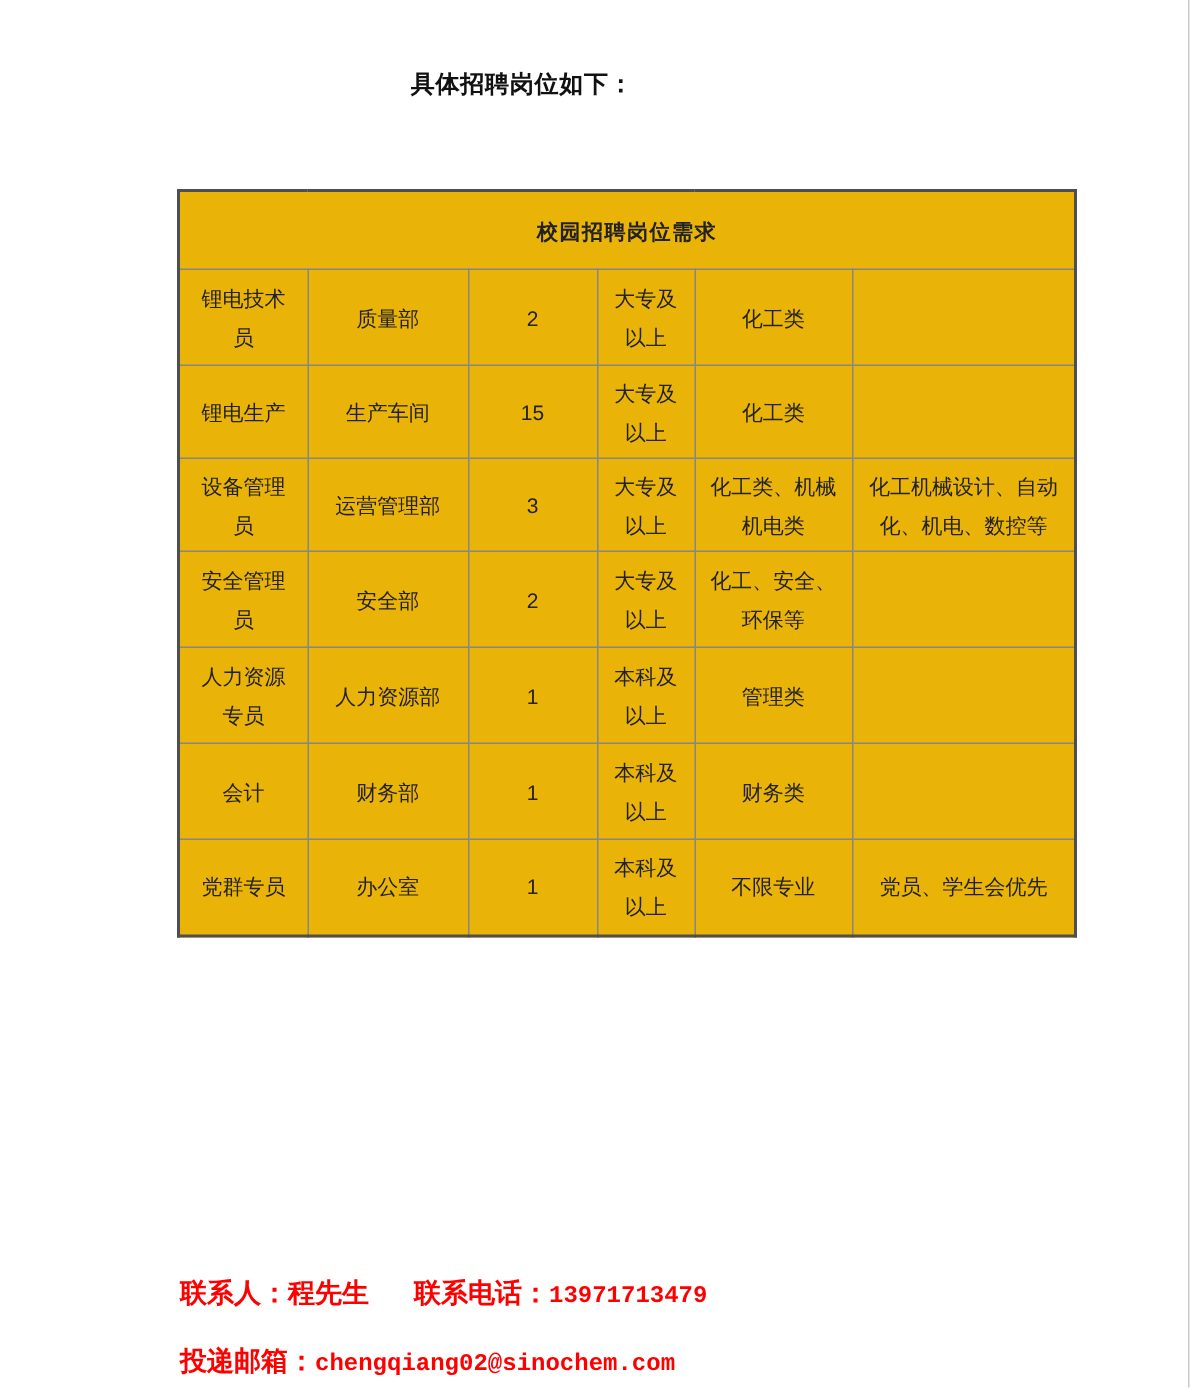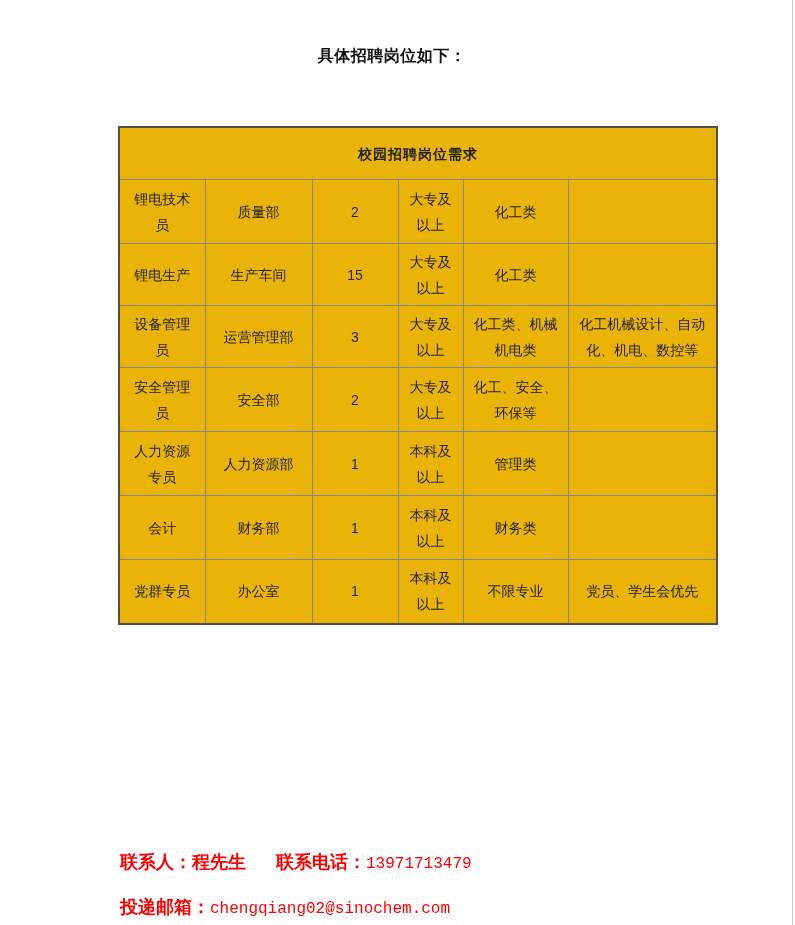--- a/index.html
+++ b/index.html
@@ -26,21 +26,20 @@
   .intro {
     position: absolute;
     top: 46px;
     left: 0;
     width: 696px;
     text-align: center;
     font-size: 16px;
     font-weight: bold;
     letter-spacing: 0.5px;
     color: #111111;
-    padding-left: 44px;
   }
   .table-wrap {
     position: absolute;
     left: 118px;
     top: 126px;
   }
   table.recruit {
     border-collapse: collapse;
     table-layout: fixed;
     width: 598px;
@@ -75,21 +74,21 @@
     left: 120px;
     font-family: "Liberation Serif", serif;
     font-weight: bold;
     font-size: 18px;
     white-space: nowrap;
   }
   .contact-line1 { top: 850px; }
   .contact-line2 { top: 895px; }
   .contact .mono {
     font-family: "Liberation Mono", monospace;
-    font-weight: normal;
+    font-weight: bold;
     font-size: 16px;
   }
   .contact .gap {
     display: inline-block;
     width: 30px;
   }
 </style>
 </head>
 <body>
 

